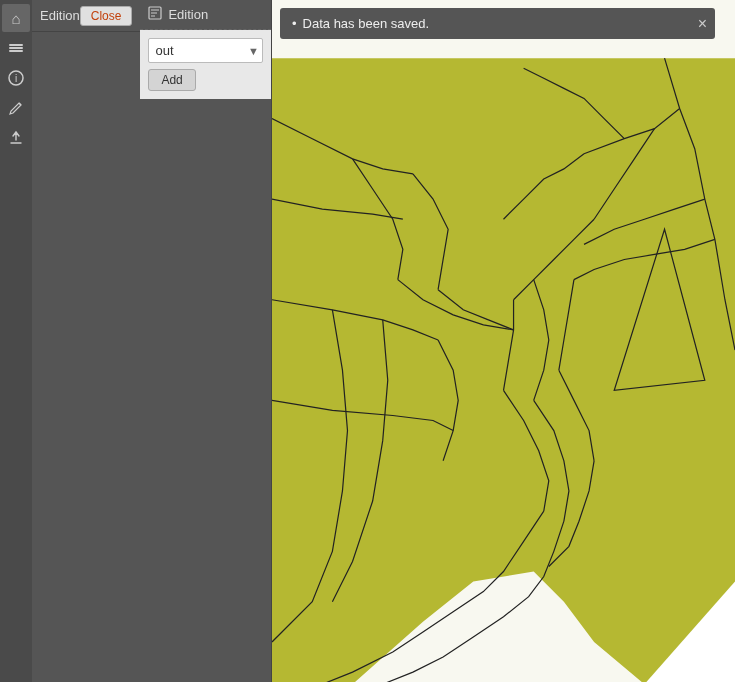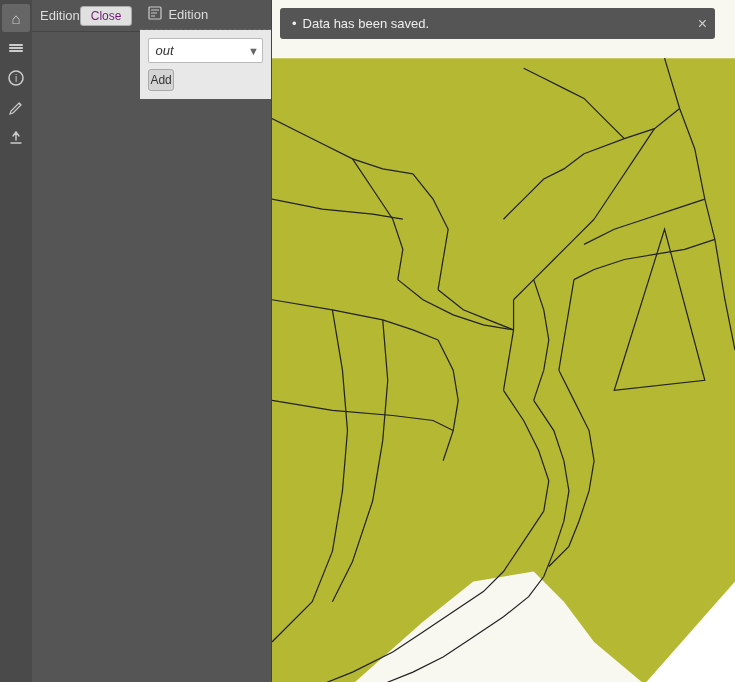--- a/index.html
+++ b/index.html
@@ -60,21 +60,21 @@
       color: #ddd;
       font-size: 13px;
     }
     .close-btn {
       background: #e0e0e0;
       border: 1px solid #aaa;
       border-radius: 3px;
       padding: 2px 10px;
       cursor: pointer;
       font-size: 12px;
-      color: #701a75;
+      color: #c2410c;
     }
 
     
     .panel-content {
       background: #555;
       flex: 1;
       display: flex;
       flex-direction: column;
     }
 
@@ -110,37 +110,36 @@
     .dropdown-select {
       width: 100%;
       padding: 4px 20px 4px 6px;
       background: #fff;
       border: 1px solid #bbb;
       border-radius: 2px;
       appearance: none;
       font-size: 13px;
       cursor: pointer;
       color: #333;
-      font-style: italic;
     }
     .dropdown-arrow {
       position: absolute;
       right: 4px;
       top: 50%;
       transform: translateY(-50%);
       pointer-events: none;
       color: #666;
       font-size: 11px;
     }
 
     .add-btn {
       background: #d4d4d4;
       border: 1px solid #aaa;
       border-radius: 3px;
-      padding: 3px 1px;
+      padding: 3px 12px;
       cursor: pointer;
       font-size: 12px;
       color: #333;
       width: fit-content;
     }
 
     
     .map-area {
       flex: 1;
       position: relative;

